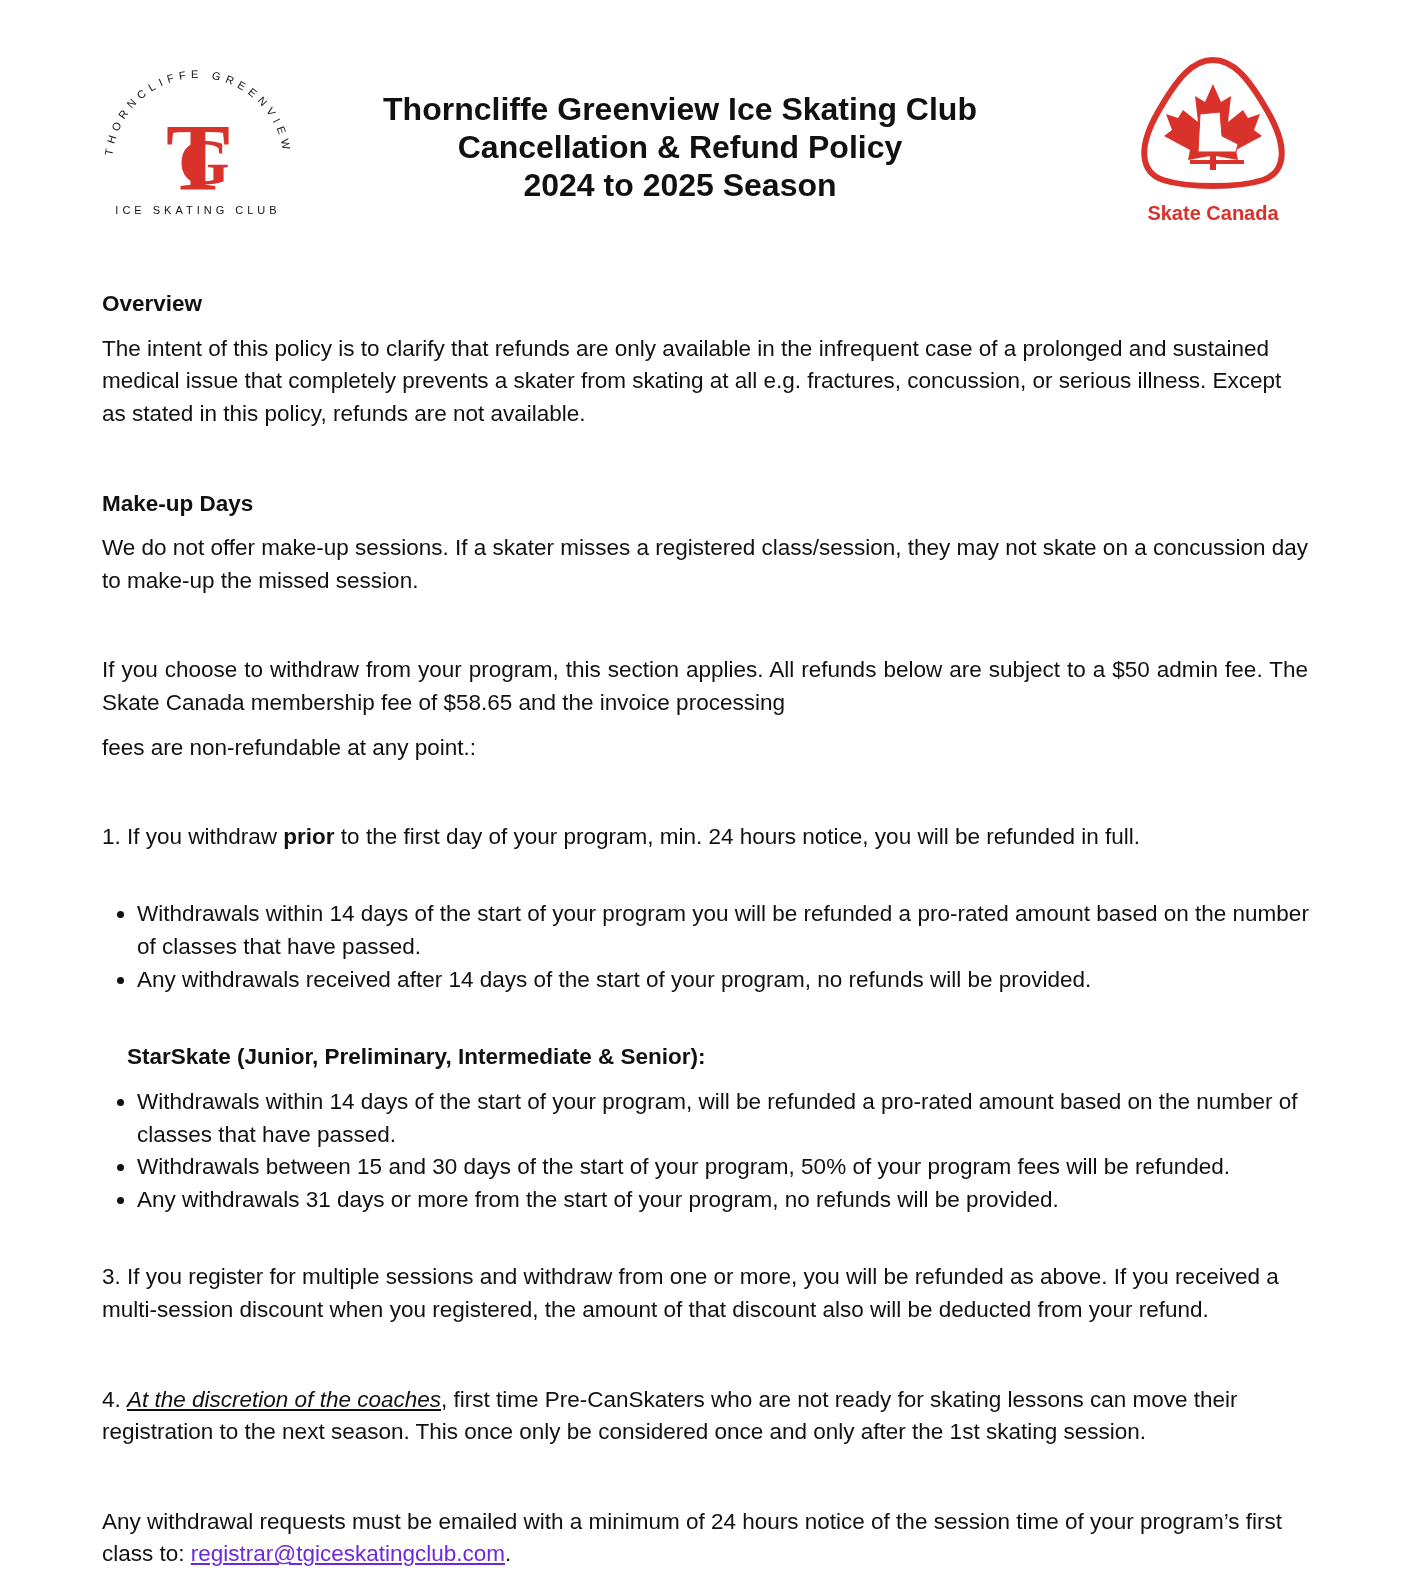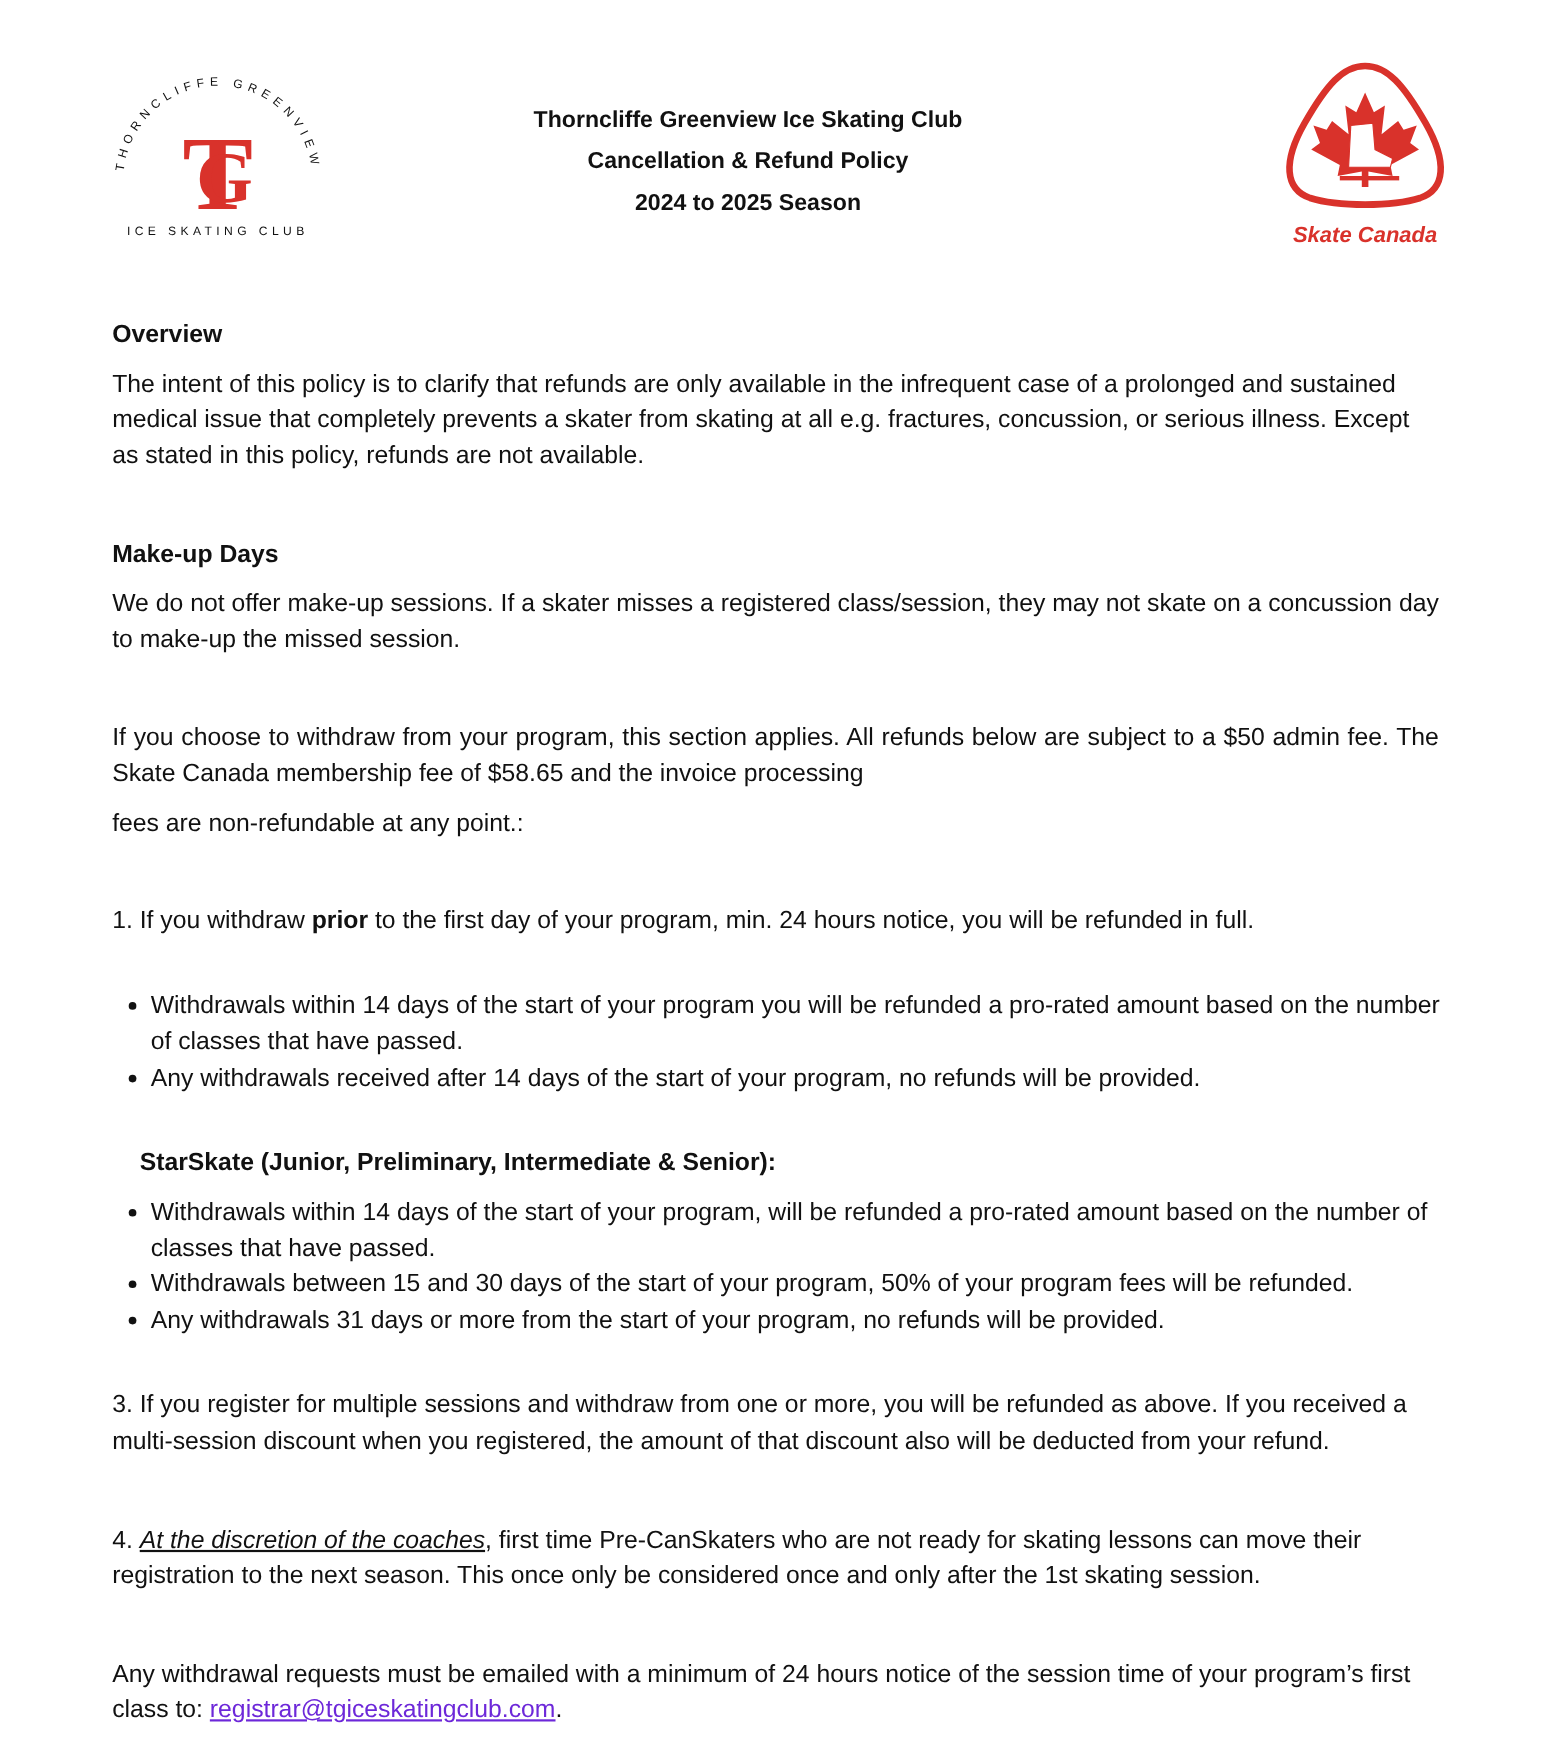--- a/index.html
+++ b/index.html
@@ -1,21 +1,21 @@
 <!DOCTYPE html>
 <html><head>
 <meta charset="utf-8">
 <style>
   html, body { margin:0; padding:0; background:#ffffff; }
   body { width:1418px; height:1592px; position:relative; overflow:hidden;
          font-family:"Liberation Sans", "DejaVu Sans", sans-serif; color:#111; }
   .logo-left { position:absolute; left:98px; top:62px; width:200px; height:160px; }
-  .logo-right { position:absolute; left:1156px; top:52px; width:170px; height:180px;font-style:italic; }
+  .logo-right { position:absolute; left:1128px; top:52px; width:170px; height:180px; }
   .title-block { position:absolute; left:380px; top:90px; width:600px; text-align:center;
-                 font-weight:bold; font-size:21px; line-height:38px; color:#111; }
+                 font-weight:bold; font-size:32px; line-height:38px; color:#111; }
   .content { position:absolute; left:90px; top:276px; width:1230px; font-size:22.5px; line-height:32.7px; }
   .content p { margin:12px; }
   .h { font-weight:bold; }
   .gap { height:32.7px; }
   ul { margin:0; padding-left:47px; }
   ul li { padding-left:0; }
   .sub-h { font-weight:bold; padding-left:25px; }
   a { color:#6d28d9; text-decoration:underline; }
   .ital-u { font-style:italic; text-decoration:underline; }
 </style>

